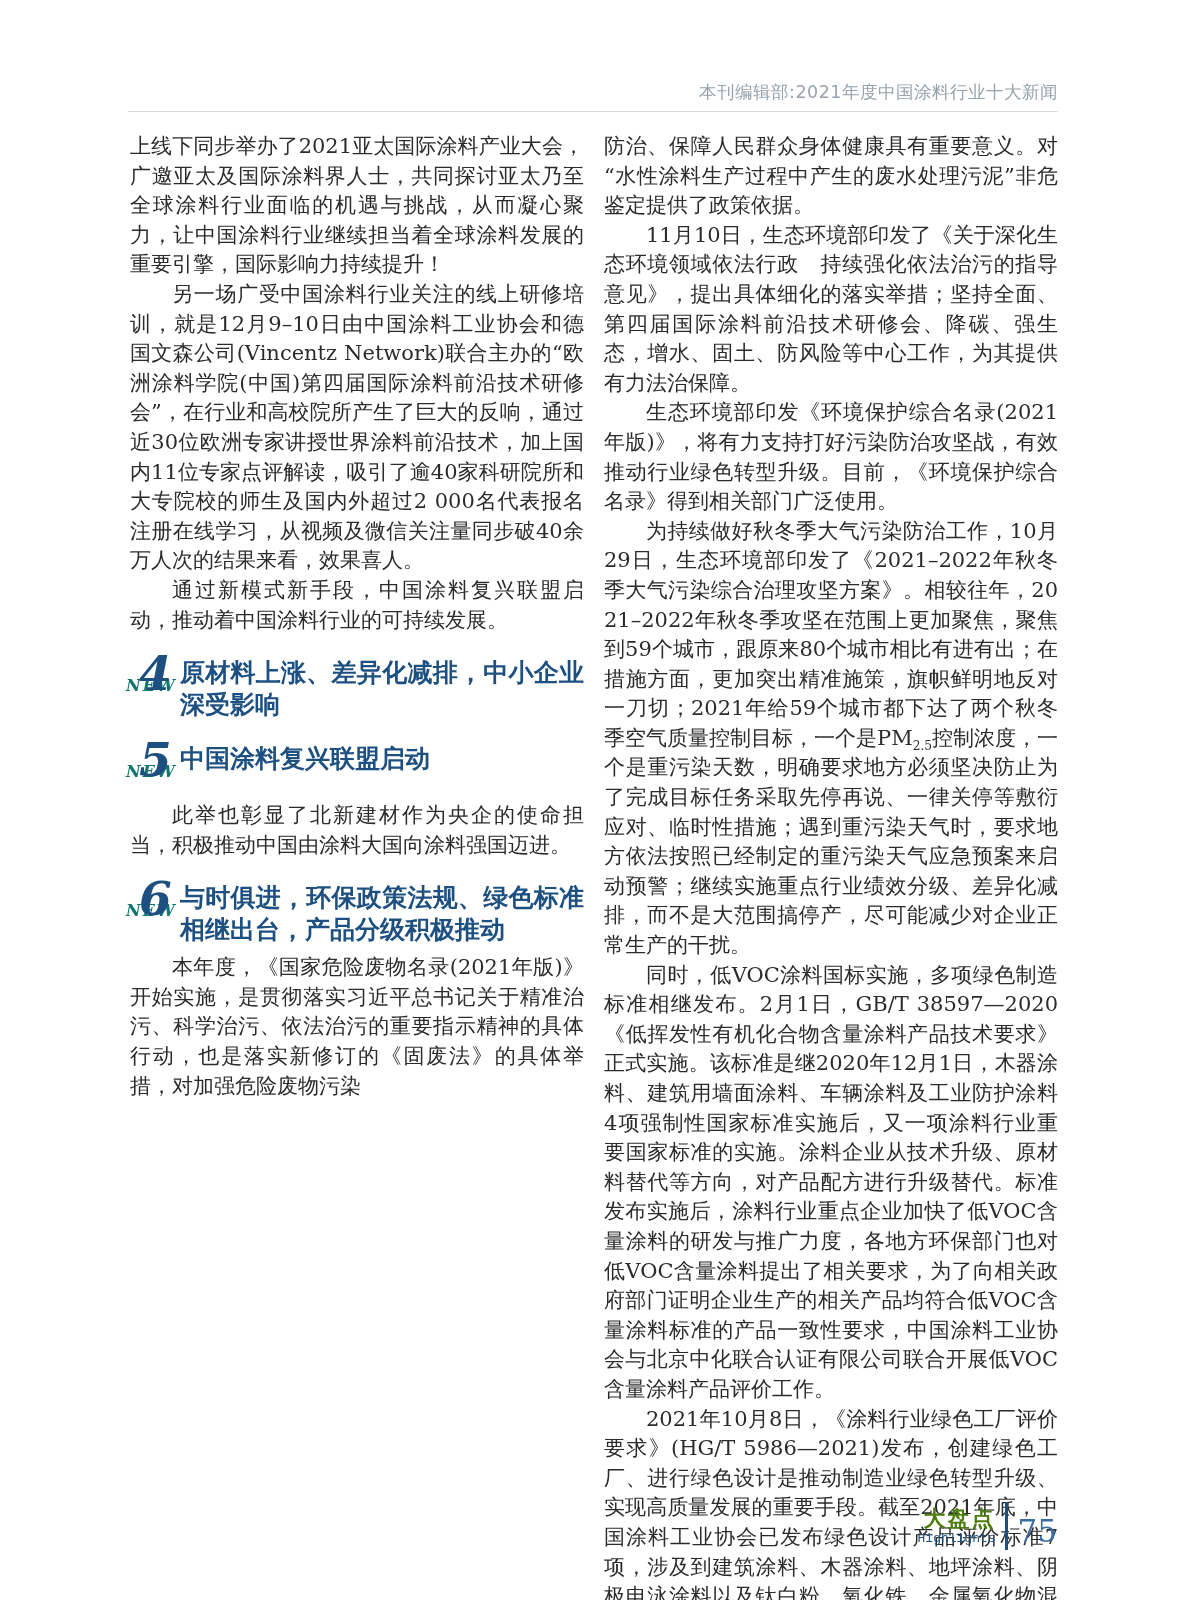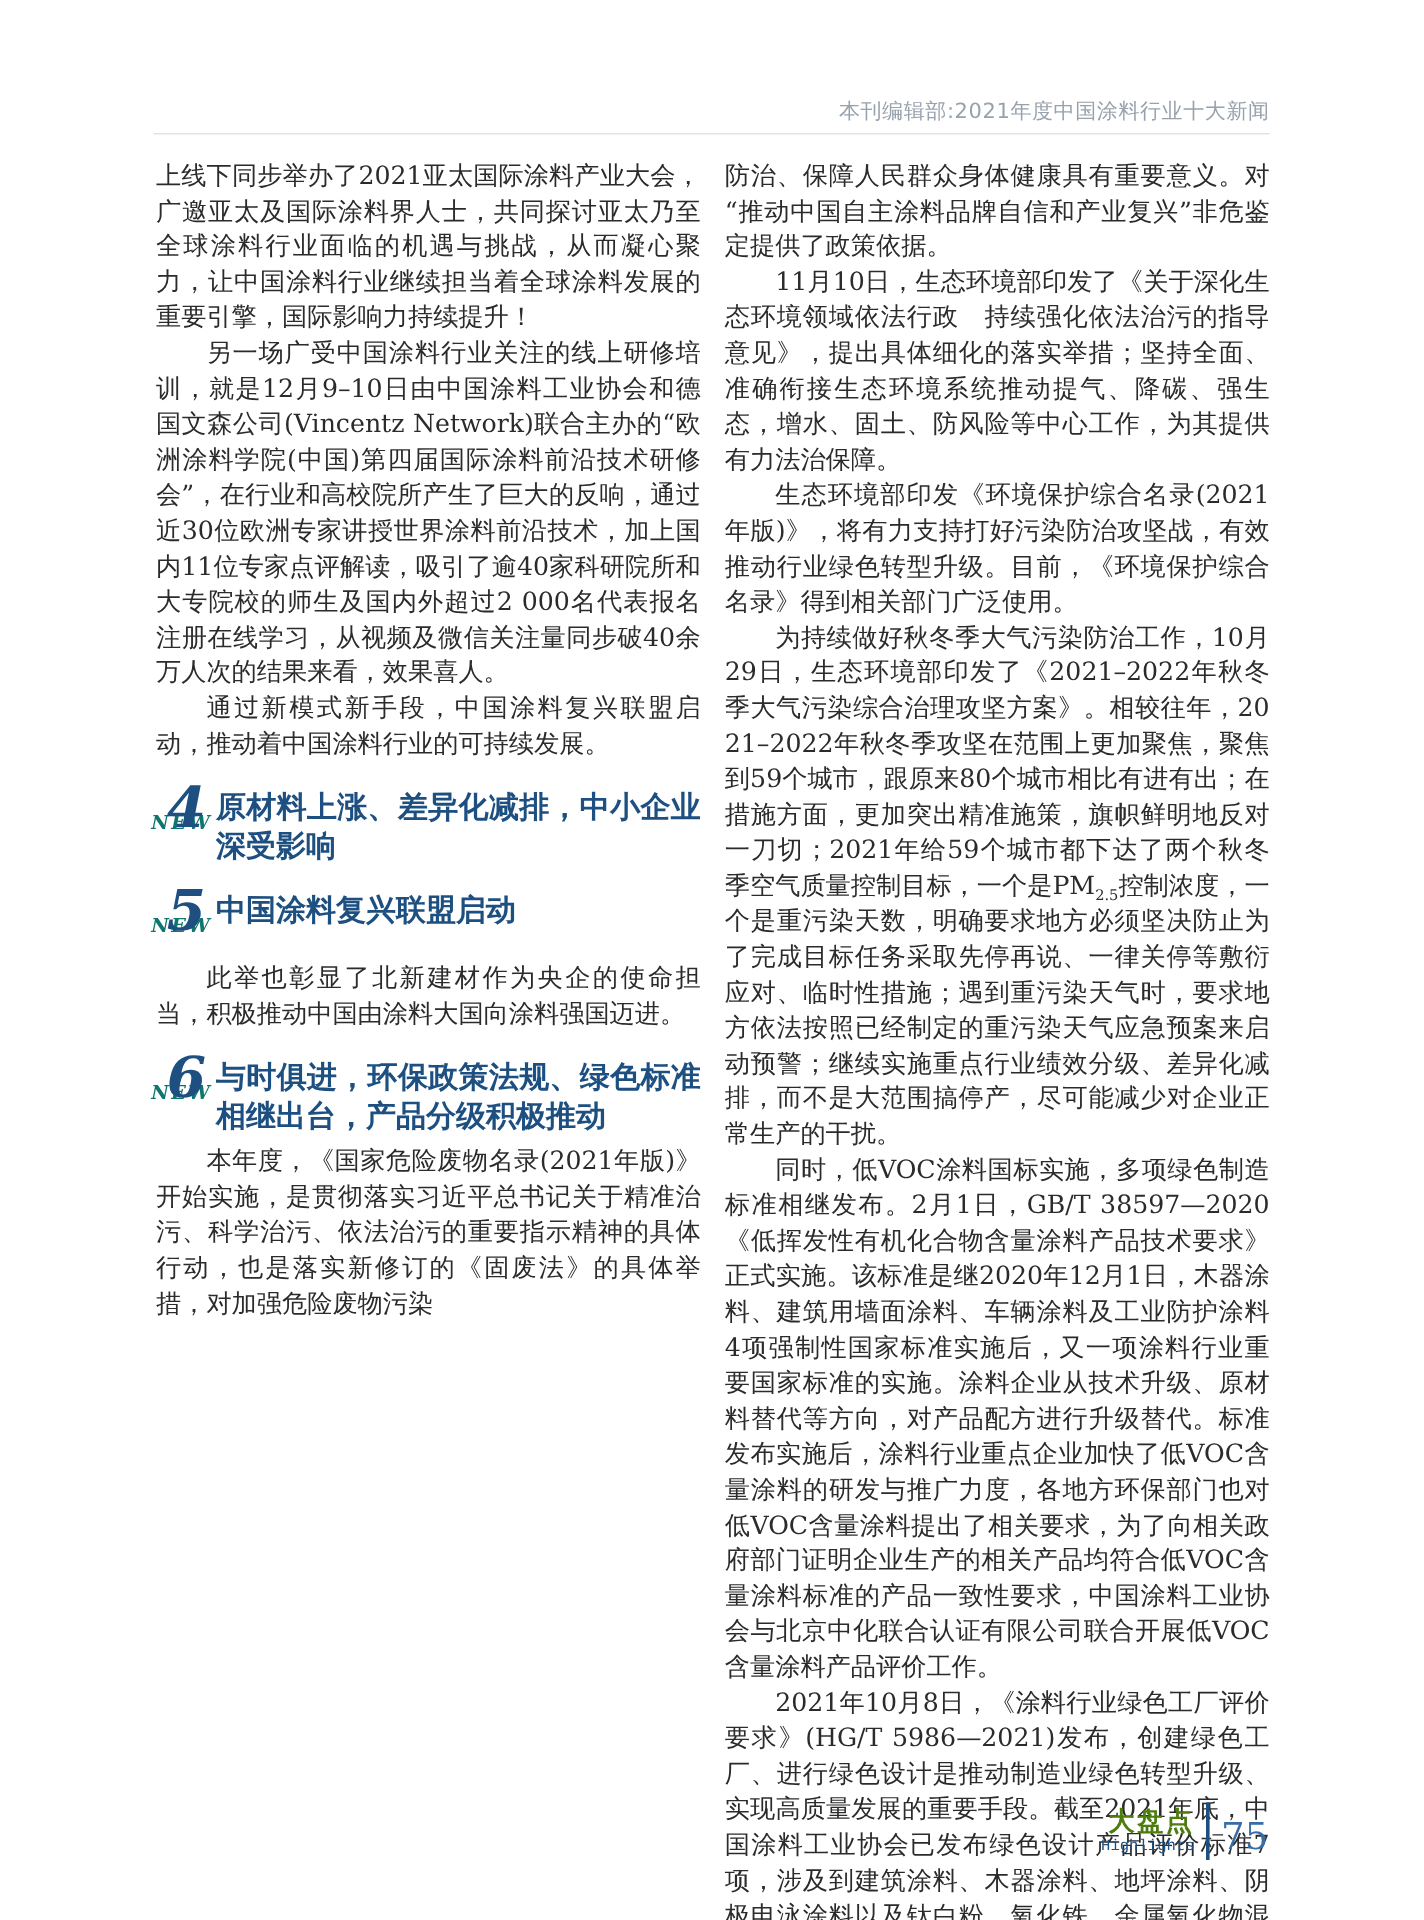--- a/index.html
+++ b/index.html
@@ -90,22 +90,22 @@
         <div class="section-heading">
           <span class="sec-num-wrap">
             <span class="sec-new">NEW</span>
             <span class="sec-num">6</span>
           </span>
           <h2 class="sec-title">与时俱进，环保政策法规、绿色标准相继出台，产品分级积极推动</h2>
         </div>
         <p class="body-para indent">本年度，《国家危险废物名录(2021年版)》开始实施，是贯彻落实习近平总书记关于精准治污、科学治污、依法治污的重要指示精神的具体行动，也是落实新修订的《固废法》的具体举措，对加强危险废物污染</p>
       </div>
     <div class="col">
-        <p class="body-para">防治、保障人民群众身体健康具有重要意义。对“推动中国自主涂料品牌自信和产业复兴”非危鉴定提供了政策依据。</p>
-        <p class="body-para indent">11月10日，生态环境部印发了《关于深化生态环境领域依法行政　持续强化依法治污的指导意见》，提出具体细化的落实举措；坚持全面、准确衔接生态环境系统推动提气、降碳、强生态，增水、固土、防风险等中心工作，为其提供有力法治保障。</p>
+        <p class="body-para">防治、保障人民群众身体健康具有重要意义。对“水性涂料生产过程中产生的废水处理污泥”非危鉴定提供了政策依据。</p>
+        <p class="body-para indent">11月10日，生态环境部印发了《关于深化生态环境领域依法行政　持续强化依法治污的指导意见》，提出具体细化的落实举措；坚持全面、第四届国际涂料前沿技术研修会、降碳、强生态，增水、固土、防风险等中心工作，为其提供有力法治保障。</p>
         <p class="body-para indent">生态环境部印发《环境保护综合名录(2021年版)》，将有力支持打好污染防治攻坚战，有效推动行业绿色转型升级。目前，《环境保护综合名录》得到相关部门广泛使用。</p>
         <p class="body-para indent"><span>为持续做好秋冬季大气污染防治工作，10月29日，生态环境部印发了《2021–2022年秋冬季大气污染综合治理攻坚方案》。相较往年，2021–2022年秋冬季攻坚在范围上更加聚焦，聚焦到59个城市，跟原来80个城市相比有进有出；在措施方面，更加突出精准施策，旗帜鲜明地反对一刀切；2021年给59个城市都下达了两个秋冬季空气质量控制目标，一个是PM</span><sub>2.5</sub><span>控制浓度，一个是重污染天数，明确要求地方必须坚决防止为了完成目标任务采取先停再说、一律关停等敷衍应对、临时性措施；遇到重污染天气时，要求地方依法按照已经制定的重污染天气应急预案来启动预警；继续实施重点行业绩效分级、差异化减排，而不是大范围搞停产，尽可能减少对企业正常生产的干扰。</span></p>
         <p class="body-para indent">同时，低VOC涂料国标实施，多项绿色制造标准相继发布。2月1日，GB/T 38597—2020《低挥发性有机化合物含量涂料产品技术要求》正式实施。该标准是继2020年12月1日，木器涂料、建筑用墙面涂料、车辆涂料及工业防护涂料4项强制性国家标准实施后，又一项涂料行业重要国家标准的实施。涂料企业从技术升级、原材料替代等方向，对产品配方进行升级替代。标准发布实施后，涂料行业重点企业加快了低VOC含量涂料的研发与推广力度，各地方环保部门也对低VOC含量涂料提出了相关要求，为了向相关政府部门证明企业生产的相关产品均符合低VOC含量涂料标准的产品一致性要求，中国涂料工业协会与北京中化联合认证有限公司联合开展低VOC含量涂料产品评价工作。</p>
         <p class="body-para indent">2021年10月8日，《涂料行业绿色工厂评价要求》(HG/T 5986—2021)发布，创建绿色工厂、进行绿色设计是推动制造业绿色转型升级、实现高质量发展的重要手段。截至2021年底，中国涂料工业协会已发布绿色设计产品评价标准7项，涉及到建筑涂料、木器涂料、地坪涂料、阴极电泳涂料以及钛白粉、氧化铁、金属氧化物混相颜料等领域。涂料行业一系列绿色环保标准的落地实施，能够有效地推进行业绿色、高质量</p>
       </div>
   </div>
 
   <div class="footer">
     <div class="footer-label">
       <div class="footer-zh">大盘点</div>

